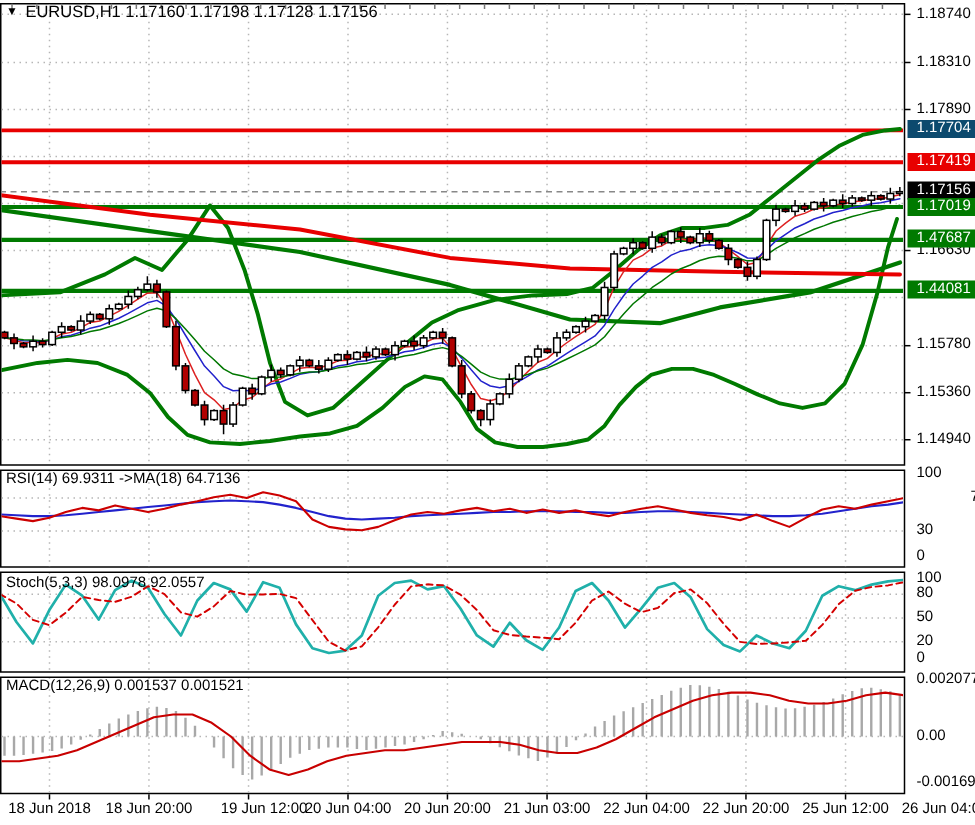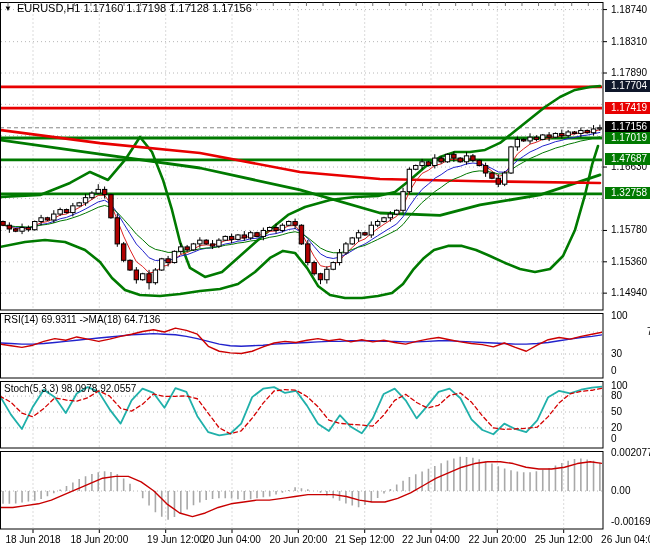--- a/index.html
+++ b/index.html
@@ -452,53 +452,54 @@
       <line x1="364.7" x2="364.7" y1="529.5" y2="533" stroke="#000" stroke-width="1"></line>
       <line x1="431" x2="431" y1="529.5" y2="533" stroke="#000" stroke-width="1"></line>
       <line x1="497.3" x2="497.3" y1="529.5" y2="533" stroke="#000" stroke-width="1"></line>
       <line x1="563.7" x2="563.7" y1="529.5" y2="533" stroke="#000" stroke-width="1"></line>
     </svg>
 
   <div id="chart-title"><span class="tri">▼</span><span>EURUSD,H1 1.17160 1.17198 1.17128 1.17156</span></div>
 
   <div class="pl" style="left:4px;top:314px;">RSI(14) 69.9311 -&gt;MA(18) 64.7136</div>
   <div class="pl" style="left:4px;top:383px;">Stoch(5,3,3) 98.0978 92.0557</div>
+  <div class="pl" style="left:4px;top:452px;">MACD(12,26,9) 0.001537 0.001521</div>
 
   <div id="price-scale">
       <span class="sl" style="top: 3.57002px;">1.18740</span>
       <span class="sl" style="top: 35.6596px;">1.18310</span>
       <span class="sl" style="top: 67.003px;">1.17890</span>
       <span class="sl" style="top: 161.033px;">1.16630</span>
       <span class="sl" style="top: 224.466px;">1.15780</span>
       <span class="sl" style="top: 255.809px;">1.15360</span>
       <span class="sl" style="top: 287.153px;">1.14940</span>
-      <span class="badge" style="top: 80.3836px; background: #0f172a;">1.17704</span>
+      <span class="badge" style="top: 80.3836px; background: #0c4a6e;">1.17704</span>
       <span class="badge" style="top: 101.652px; background: rgb(232, 0, 0);">1.17419</span>
       <span class="badge" style="top: 121.279px; background: rgb(0, 0, 0);">1.17156</span>
       <span class="badge" style="top: 131.503px; background: rgb(0, 122, 0);">1.17019</span>
       <span class="badge" style="top: 153.369px; background: rgb(0, 122, 0);">1.47687</span>
-      <span class="badge" style="top: 187.399px; background: rgb(0, 122, 0);">1.32758</span>
+      <span class="badge" style="top: 187.399px; background: rgb(0, 122, 0);">1.44081</span>
       <span class="sl" style="top: 309.5px;">100</span>
       <span class="sl" style="top: 326px; margin-left: 36px;">70</span>
       <span class="sl" style="top: 348px;">30</span>
       <span class="sl" style="top: 364.5px;">0</span>
       <span class="sl" style="top: 379.5px;">100</span>
       <span class="sl" style="top: 390.1px;">80</span>
       <span class="sl" style="top: 406px;">50</span>
       <span class="sl" style="top: 421.9px;">20</span>
       <span class="sl" style="top: 432.5px;">0</span>
       <span class="sl" style="top: 446.999px;">0.002077</span>
       <span class="sl" style="top: 485px;">0.00</span>
       <span class="sl" style="top: 516.012px;">-0.001695</span>
     </div>
   <div id="time-axis">
       <span class="tl" style="top: 3px; left: 33px;">18 Jun 2018</span>
       <span class="tl" style="top: 3px; left: 99.3px;">18 Jun 20:00</span>
       <span class="tl" style="top: 3px; left: 176px;">19 Jun 12:00</span>
       <span class="tl" style="top: 3px; left: 232px;">20 Jun 04:00</span>
       <span class="tl" style="top: 3px; left: 298.3px;">20 Jun 20:00</span>
-      <span class="tl" style="top: 3px; left: 364.7px;">21 Sep 12:00</span>
+      <span class="tl" style="top: 3px; left: 364.7px;">21 Jun 03:00</span>
       <span class="tl" style="top: 3px; left: 431px;">22 Jun 04:00</span>
       <span class="tl" style="top: 3px; left: 497.3px;">22 Jun 20:00</span>
       <span class="tl" style="top: 3px; left: 563.7px;">25 Jun 12:00</span>
       <span class="tl" style="top: 3px; left: 630px;">26 Jun 04:00</span>
     </div>
 </div>
 
 </body></html>

